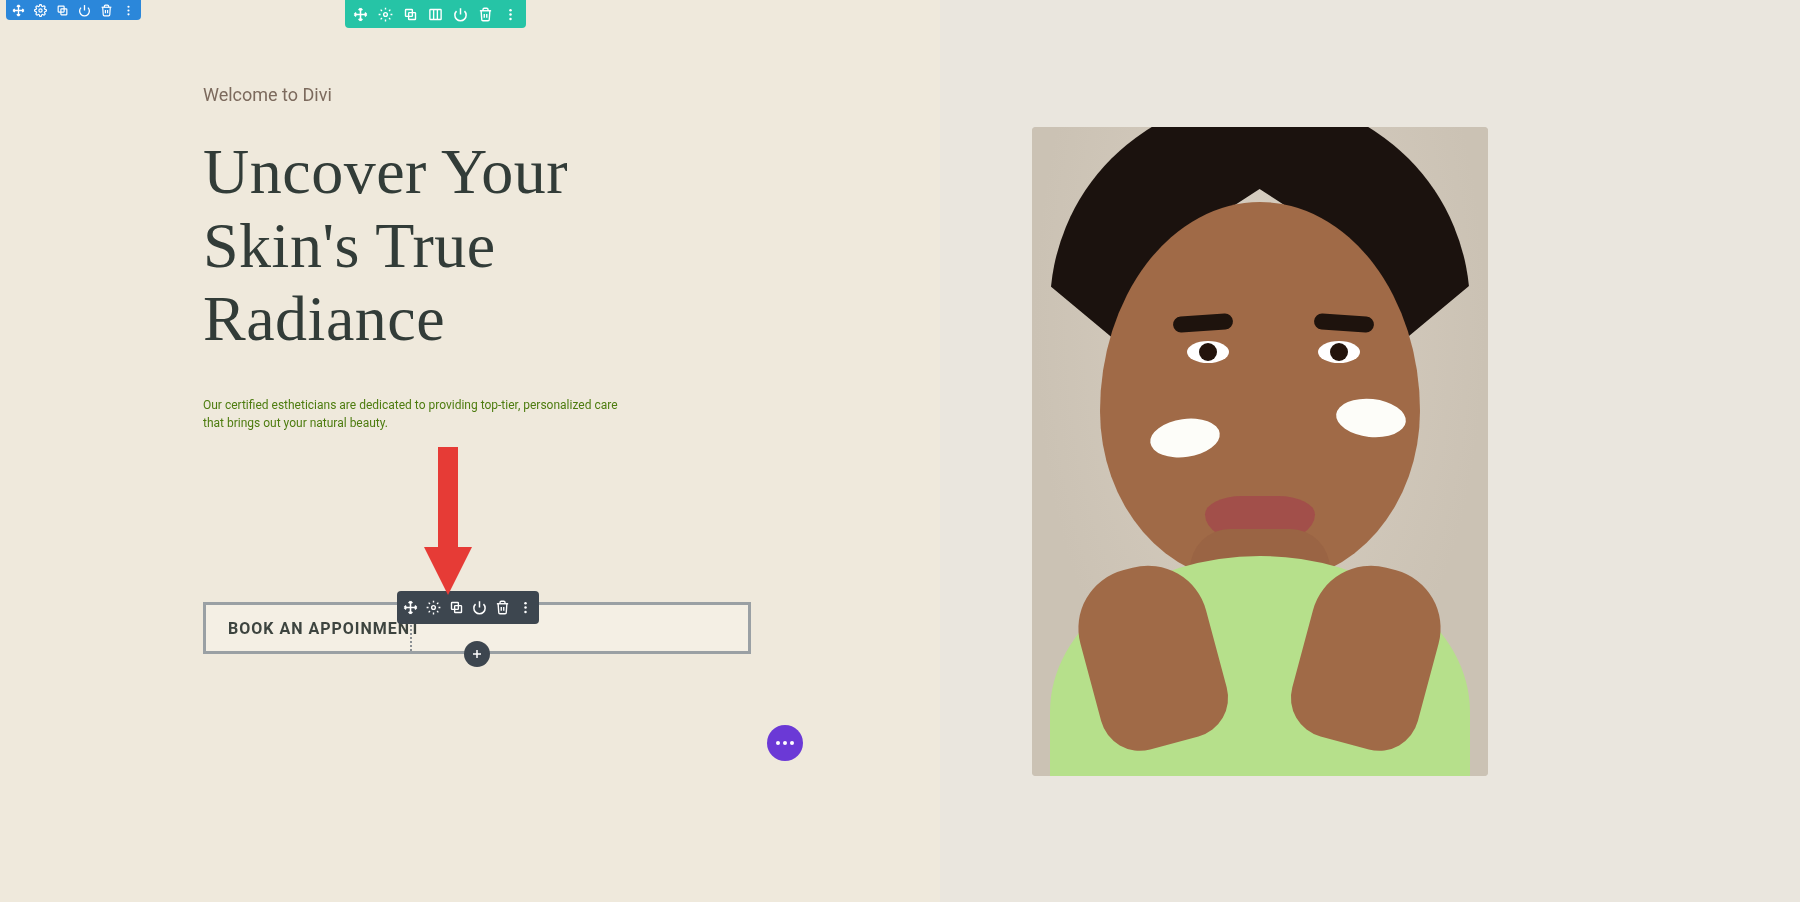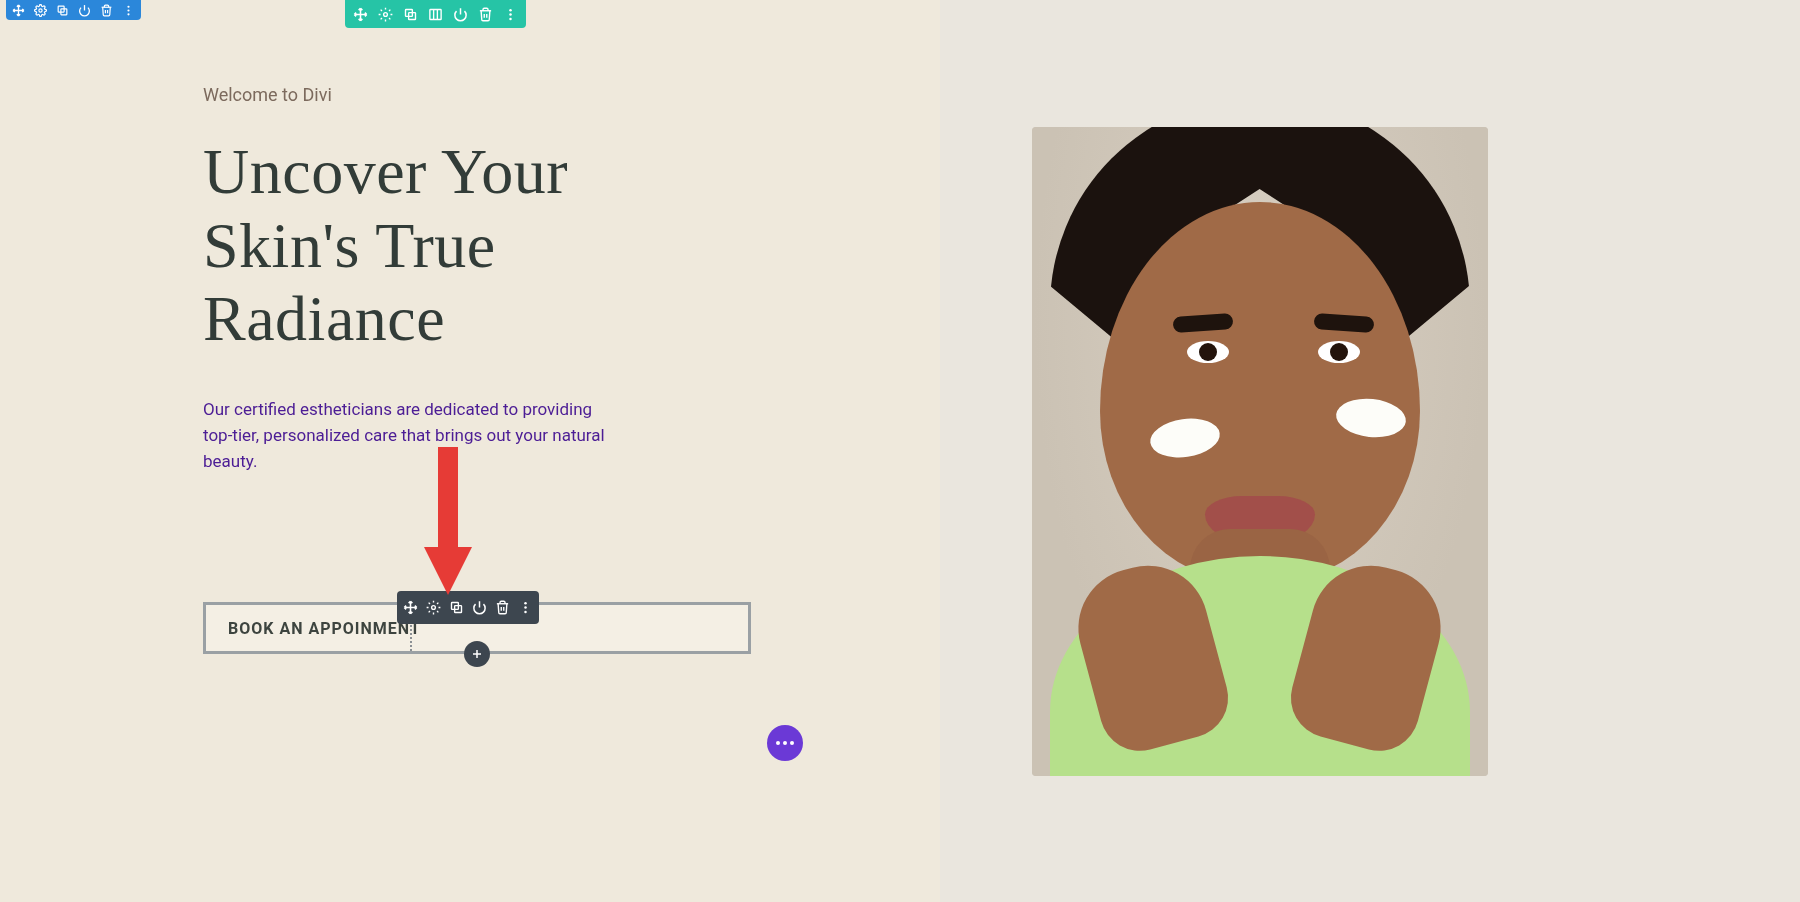--- a/index.html
+++ b/index.html
@@ -121,22 +121,22 @@
   .title {
     font-family: Liberation Serif, serif;
     font-weight: 400;
     color: #323c38;
     font-size: 64px;
     line-height: 1.15;
     letter-spacing: 0.5px;
     margin-bottom: 40px;
   }
   .body-text {
-    color: #4c1d95;
-    font-size: 17px;
+    color: #4d7c0f;
+    font-size: 12px;
     line-height: 1.55;
   }
 
   
   .button-module {
     position: absolute;
     left: 203px;
     top: 602px;
     width: 548px;
     height: 52px;

